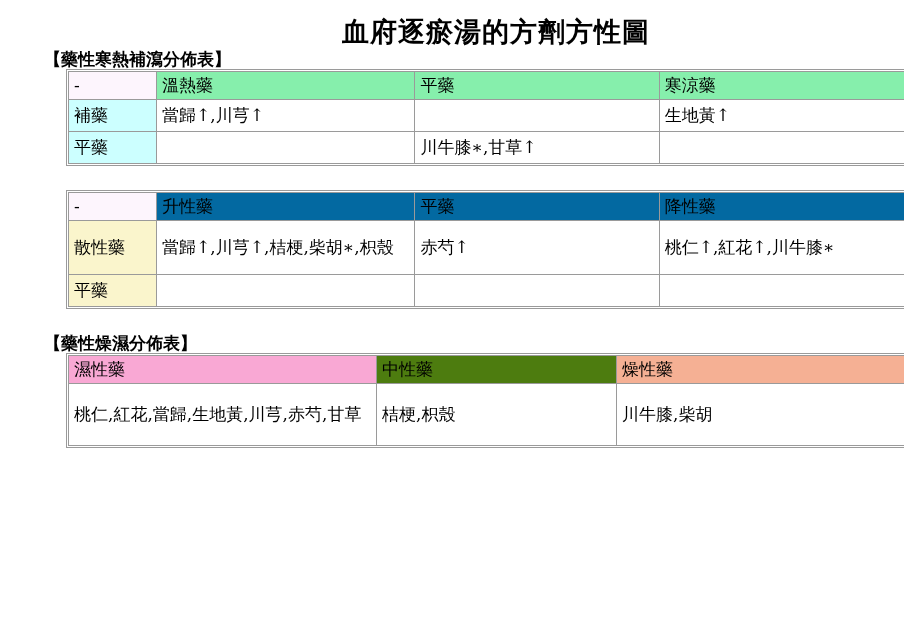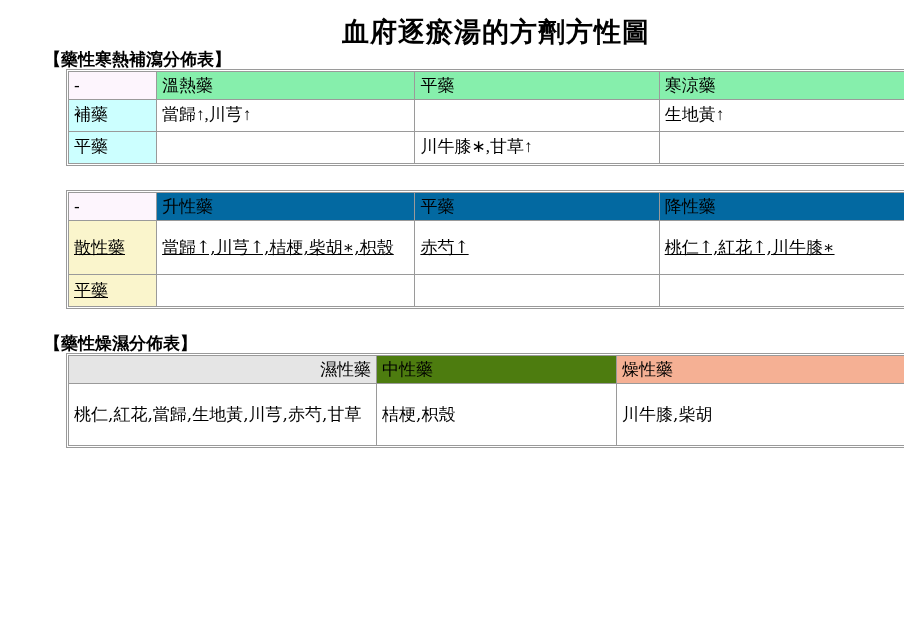--- a/index.html
+++ b/index.html
@@ -70,38 +70,38 @@
   }
 
   
   #table-hot-cold col.c0 { width: 88px; }
   #table-hot-cold col.c1 { width: 258px; }
   #table-hot-cold col.c2 { width: 244px; }
   #table-hot-cold col.c3 { width: 264px; }
   #table-hot-cold .corner  { background: #fdf5fd; }
   #table-hot-cold thead td { background: #86efac; }
   #table-hot-cold .rowhead { background: #ccffff; }
-  #table-hot-cold tbody td { height: 32px; font-family: Liberation Serif, serif; }
+  #table-hot-cold tbody td { height: 32px; }
 
   
   #table-updown col.c0 { width: 88px; }
   #table-updown col.c1 { width: 258px; }
   #table-updown col.c2 { width: 244px; }
   #table-updown col.c3 { width: 264px; }
   #table-updown .corner  { background: #fdf5fd; }
   #table-updown thead td { background: #0369a1; }
   #table-updown .rowhead { background: #faf5cc; }
-  #table-updown tbody td { height: 32px; text-decoration: underline; }
+  #table-updown tbody td { height: 32px; }
   #table-updown tbody tr.tall td { height: 54px; vertical-align: middle; }
 
   
   #table-dry-damp col.c0 { width: 308px; }
   #table-dry-damp col.c1 { width: 240px; }
   #table-dry-damp col.c2 { width: 310px; }
-  #table-dry-damp thead td.h0 { background: #e5e5e5; text-align: right; }
+  #table-dry-damp thead td.h0 { background: #f9a8d4; }
   #table-dry-damp thead td.h1 { background: #4d7c0f; }
   #table-dry-damp thead td.h2 { background: #f5b094; }
   #table-dry-damp tbody td { height: 62px; vertical-align: middle; }
   .spacer-md { height: 24px; }
 </style>
 </head>
 <body>
 
 <div class="page">
 

